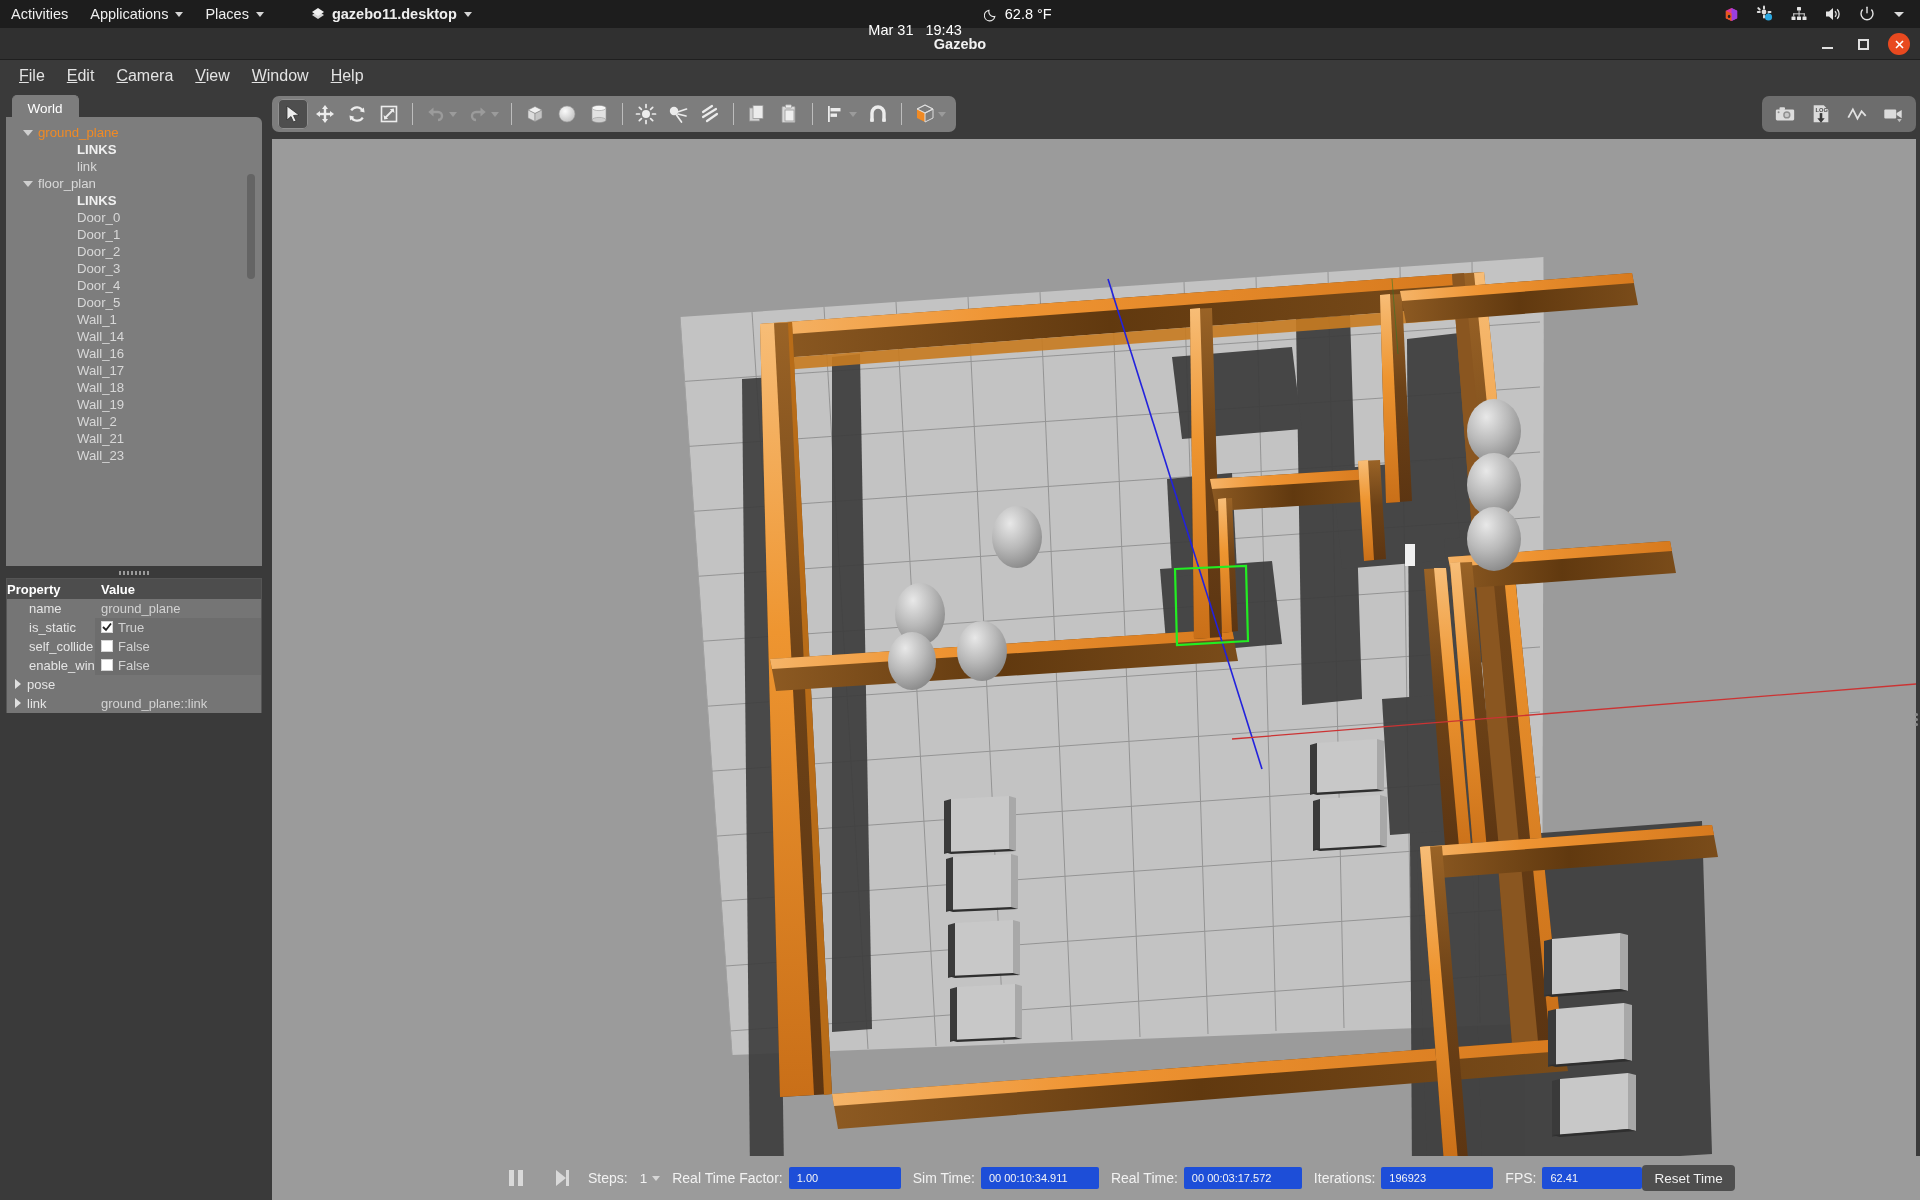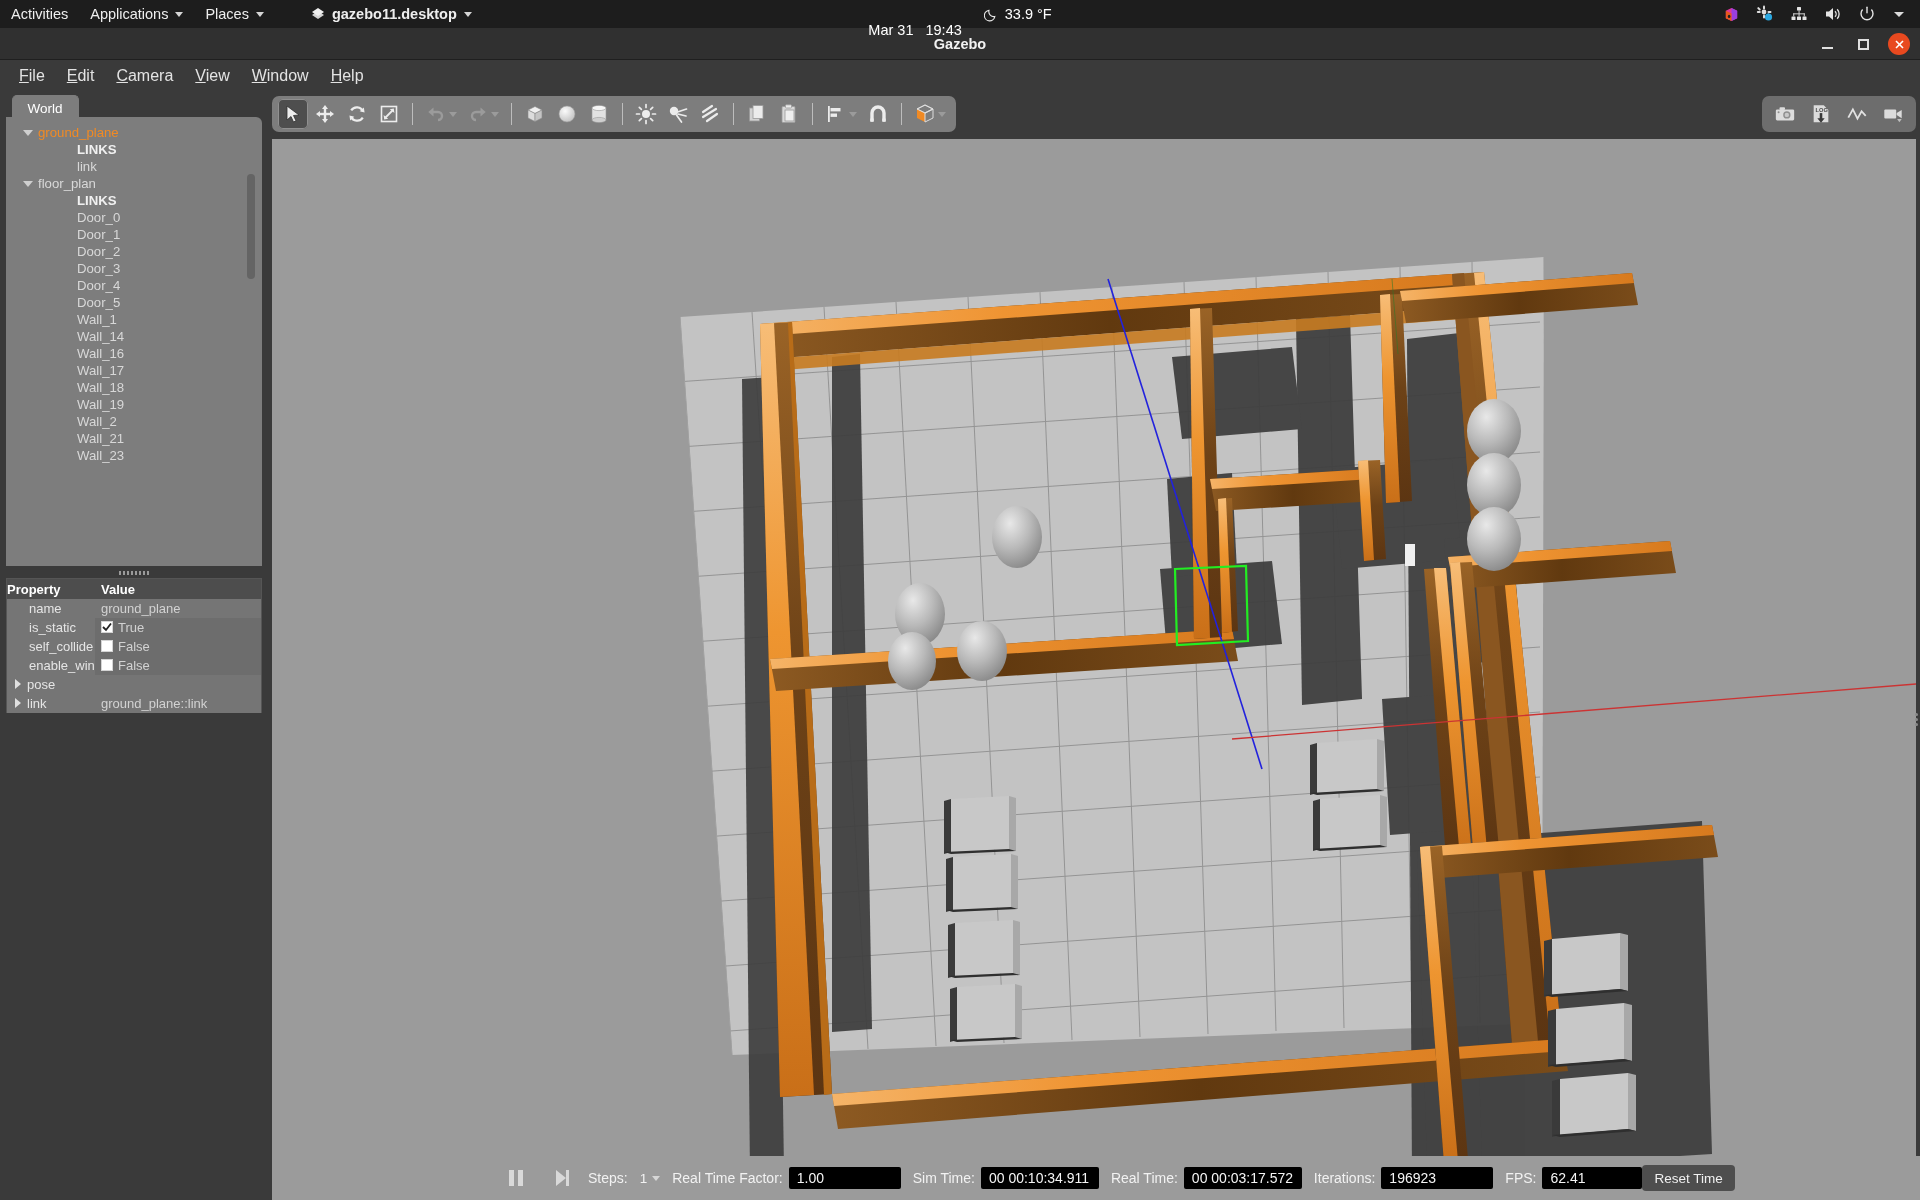--- a/index.html
+++ b/index.html
@@ -261,24 +261,24 @@
     position: absolute; bottom: 0; left: 4px;
     width: 1776px; height: 44px;
     background: #9b9b9b;
     display: flex; align-items: center;
     gap: 0px; padding-left: 230px;
     font-size: 14px; color: #f0f0f0;
   }
   .sb-icon { width: 28px; height: 28px; display: flex; align-items: center; justify-content: center; cursor: pointer; }
   .sb-label { color: #f2f2f2; margin-left: 12px; margin-right: 6px; white-space: nowrap; }
   .sb-val {
-    background: #000000; color: #f5f5f5;
+    background: #1d4ed8; color: #f5f5f5;
     height: 22px; display: flex; align-items: center;
     padding: 0 8px; min-width: 70px;
-    font-size: 14px; border-radius: 2px;
+    font-size: 11px; border-radius: 2px;
   }
   .sb-steps { display: flex; align-items: center; gap: 4px; color: #f2f2f2; margin-left: 6px; }
   .sb-steps .num { font-size: 13.5px; }
   #reset-time {
     background: #4e4e4e; color: #f0f0f0;
     border: none; border-radius: 4px;
     height: 26px; padding: 0 12px;
     font-size: 13.5px; cursor: pointer;
     font-family: "Liberation Sans", sans-serif;
   }
@@ -320,21 +320,21 @@
     <div class="clock">
       <span>Mar 31</span>
       <span>19:43</span>
     </div>
     <div class="weather">
       <span class="tray-ico">
         <svg width="15" height="15" viewBox="0 0 16 16">
           <path d="M11.5 10.2A5.4 5.4 0 0 1 5.3 3.6a5.6 5.6 0 1 0 6.2 6.6z" fill="none" stroke="#e8e8e8" stroke-width="1.2"></path>
         </svg>
       </span>
-      <span>33.9 °F</span>
+      <span>62.8 °F</span>
     </div>
   </div>
 
   <div id="gnome-right">
     <span class="tray-ico">
       <svg width="17" height="17" viewBox="0 0 18 18">
         <polygon points="3,5 9,2 15,5 15,13 9,16 3,13" fill="#e0379b"></polygon>
         <polygon points="9,2 15,5 15,13 9,16" fill="#9a3fe0"></polygon>
         <polygon points="3,5 9,8 9,16 3,13" fill="#e8571f"></polygon>
         <ellipse cx="6.5" cy="11" rx="1.4" ry="1.8" fill="#202020"></ellipse>

